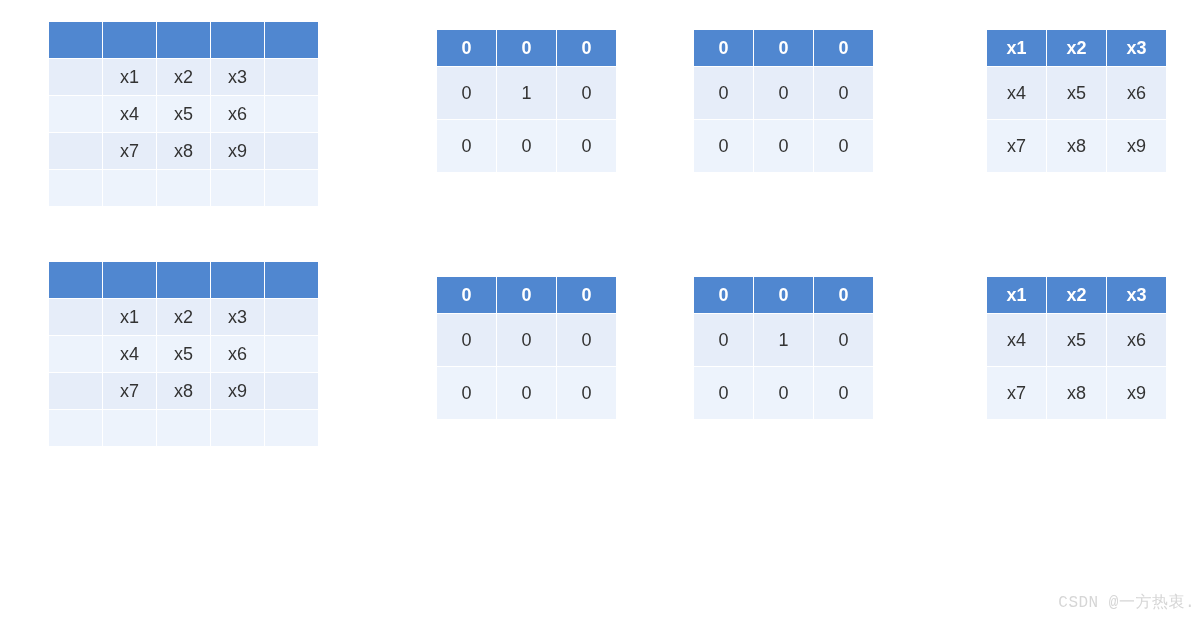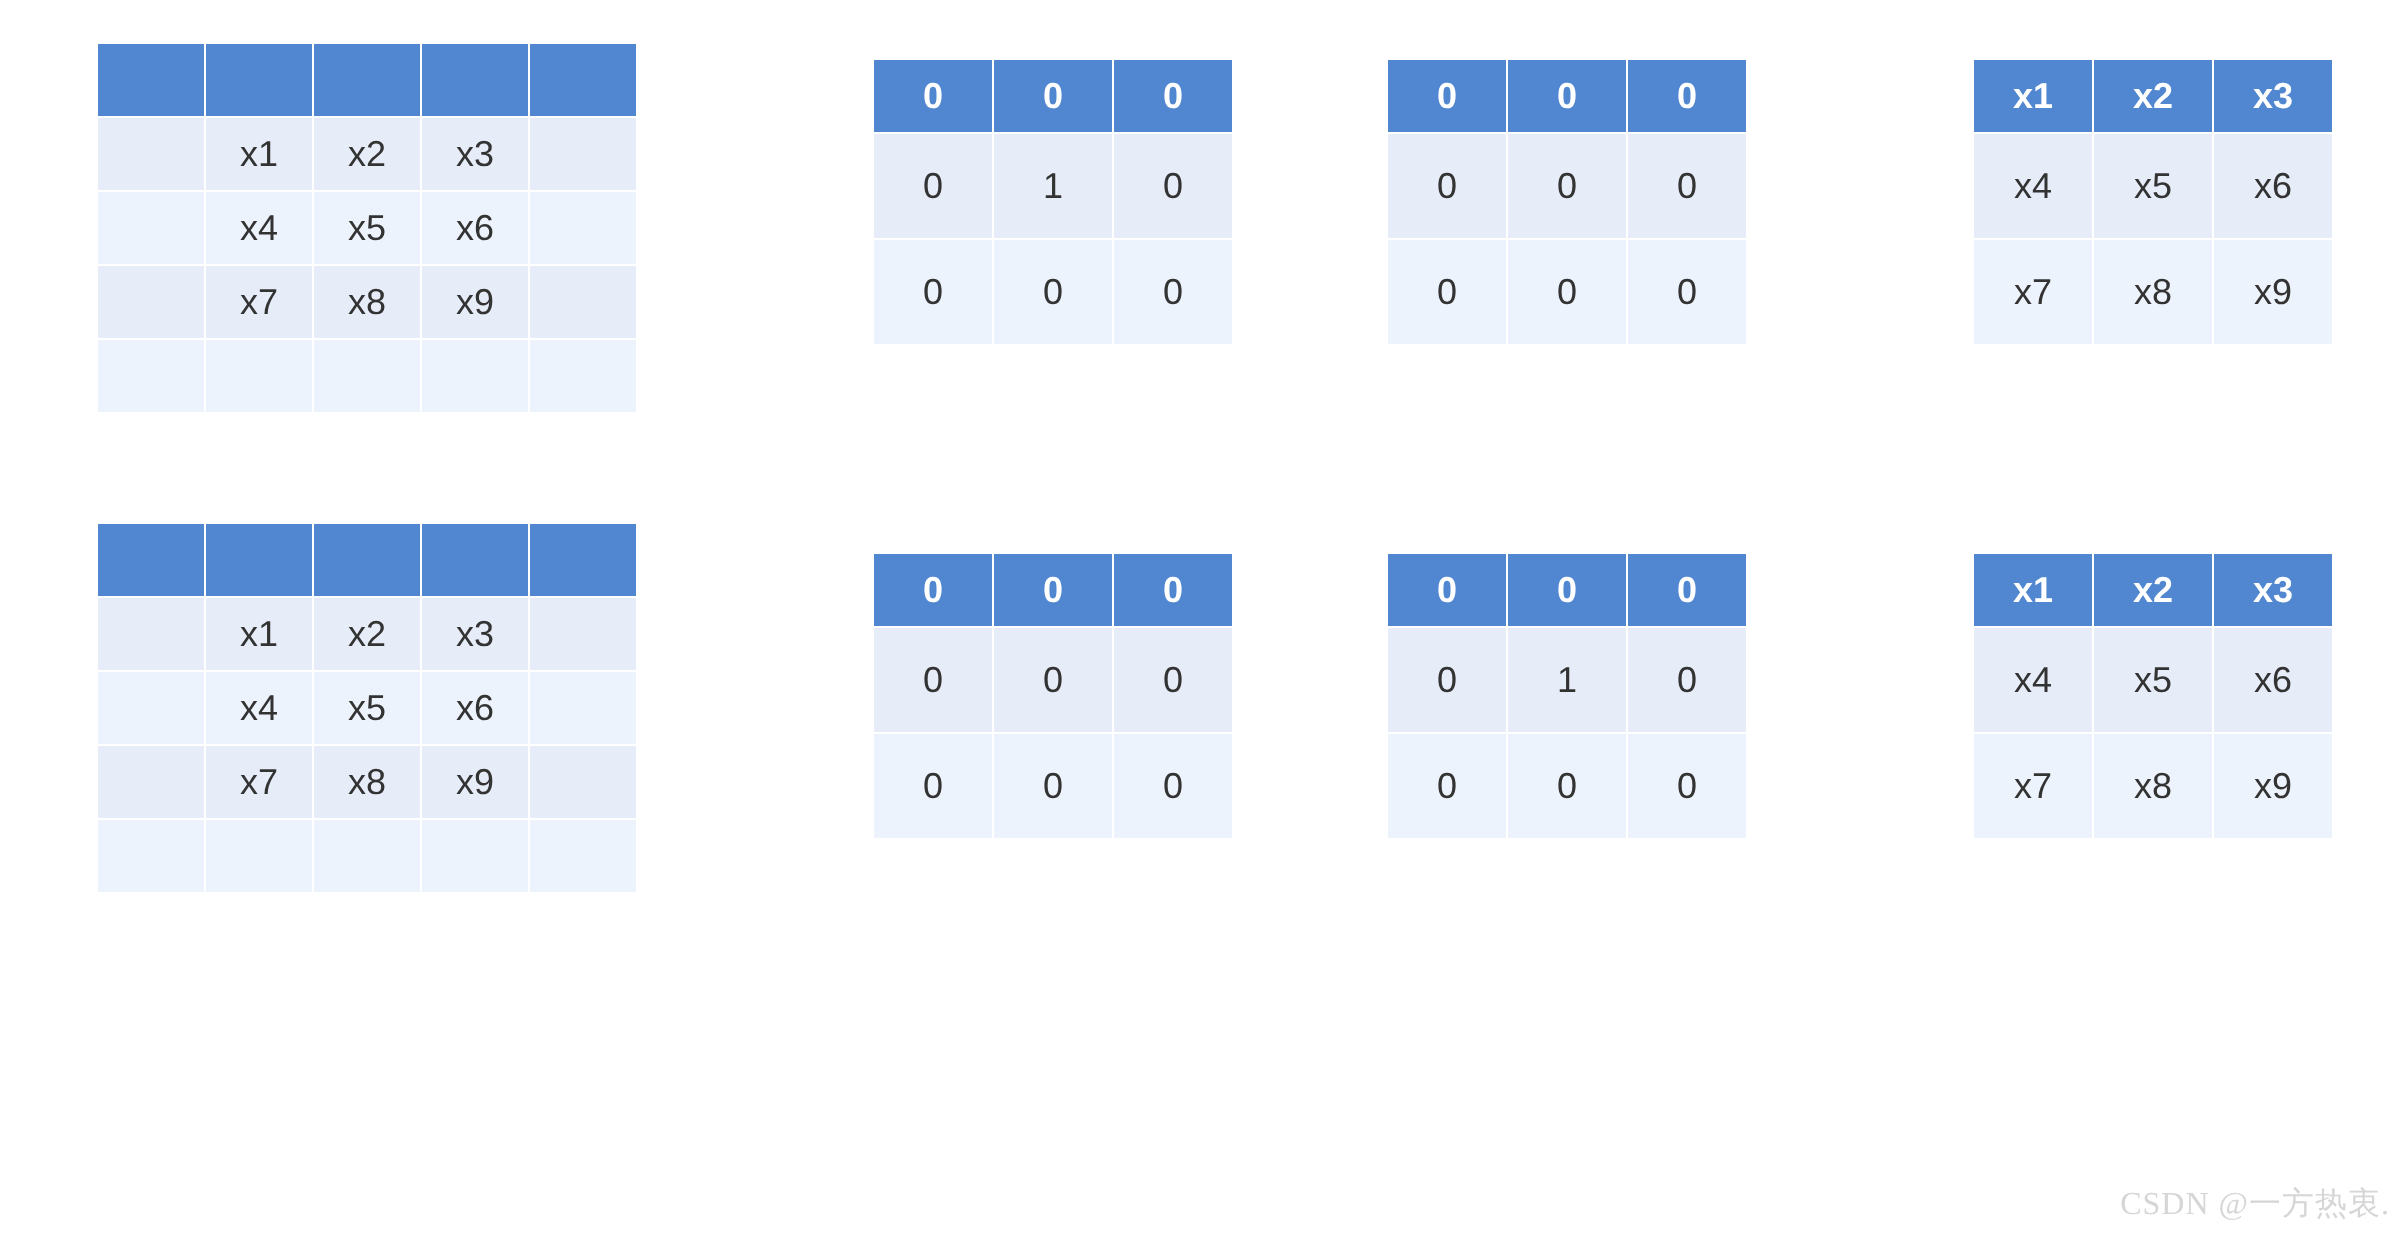--- a/index.html
+++ b/index.html
@@ -49,21 +49,21 @@
     .tbl-out tr.even td { background: #edf3fc; }
     .tbl-out td { height: 52px; }
 
     .watermark {
       position: absolute;
       bottom: 10px;
       right: 8px;
       color: #d6d6d6;
       font-size: 16px;
       letter-spacing: 0.5px;
-      font-family: Liberation Serif, serif;
+      font-family: Liberation Mono, monospace;
     }
   </style>
 </head>
 <body>
 <div class="canvas">
 
 <table class="tbl tbl-input" style="left:48px; top:21px;">
   <tbody>
         <tr class="hdr">
           <th></th>

